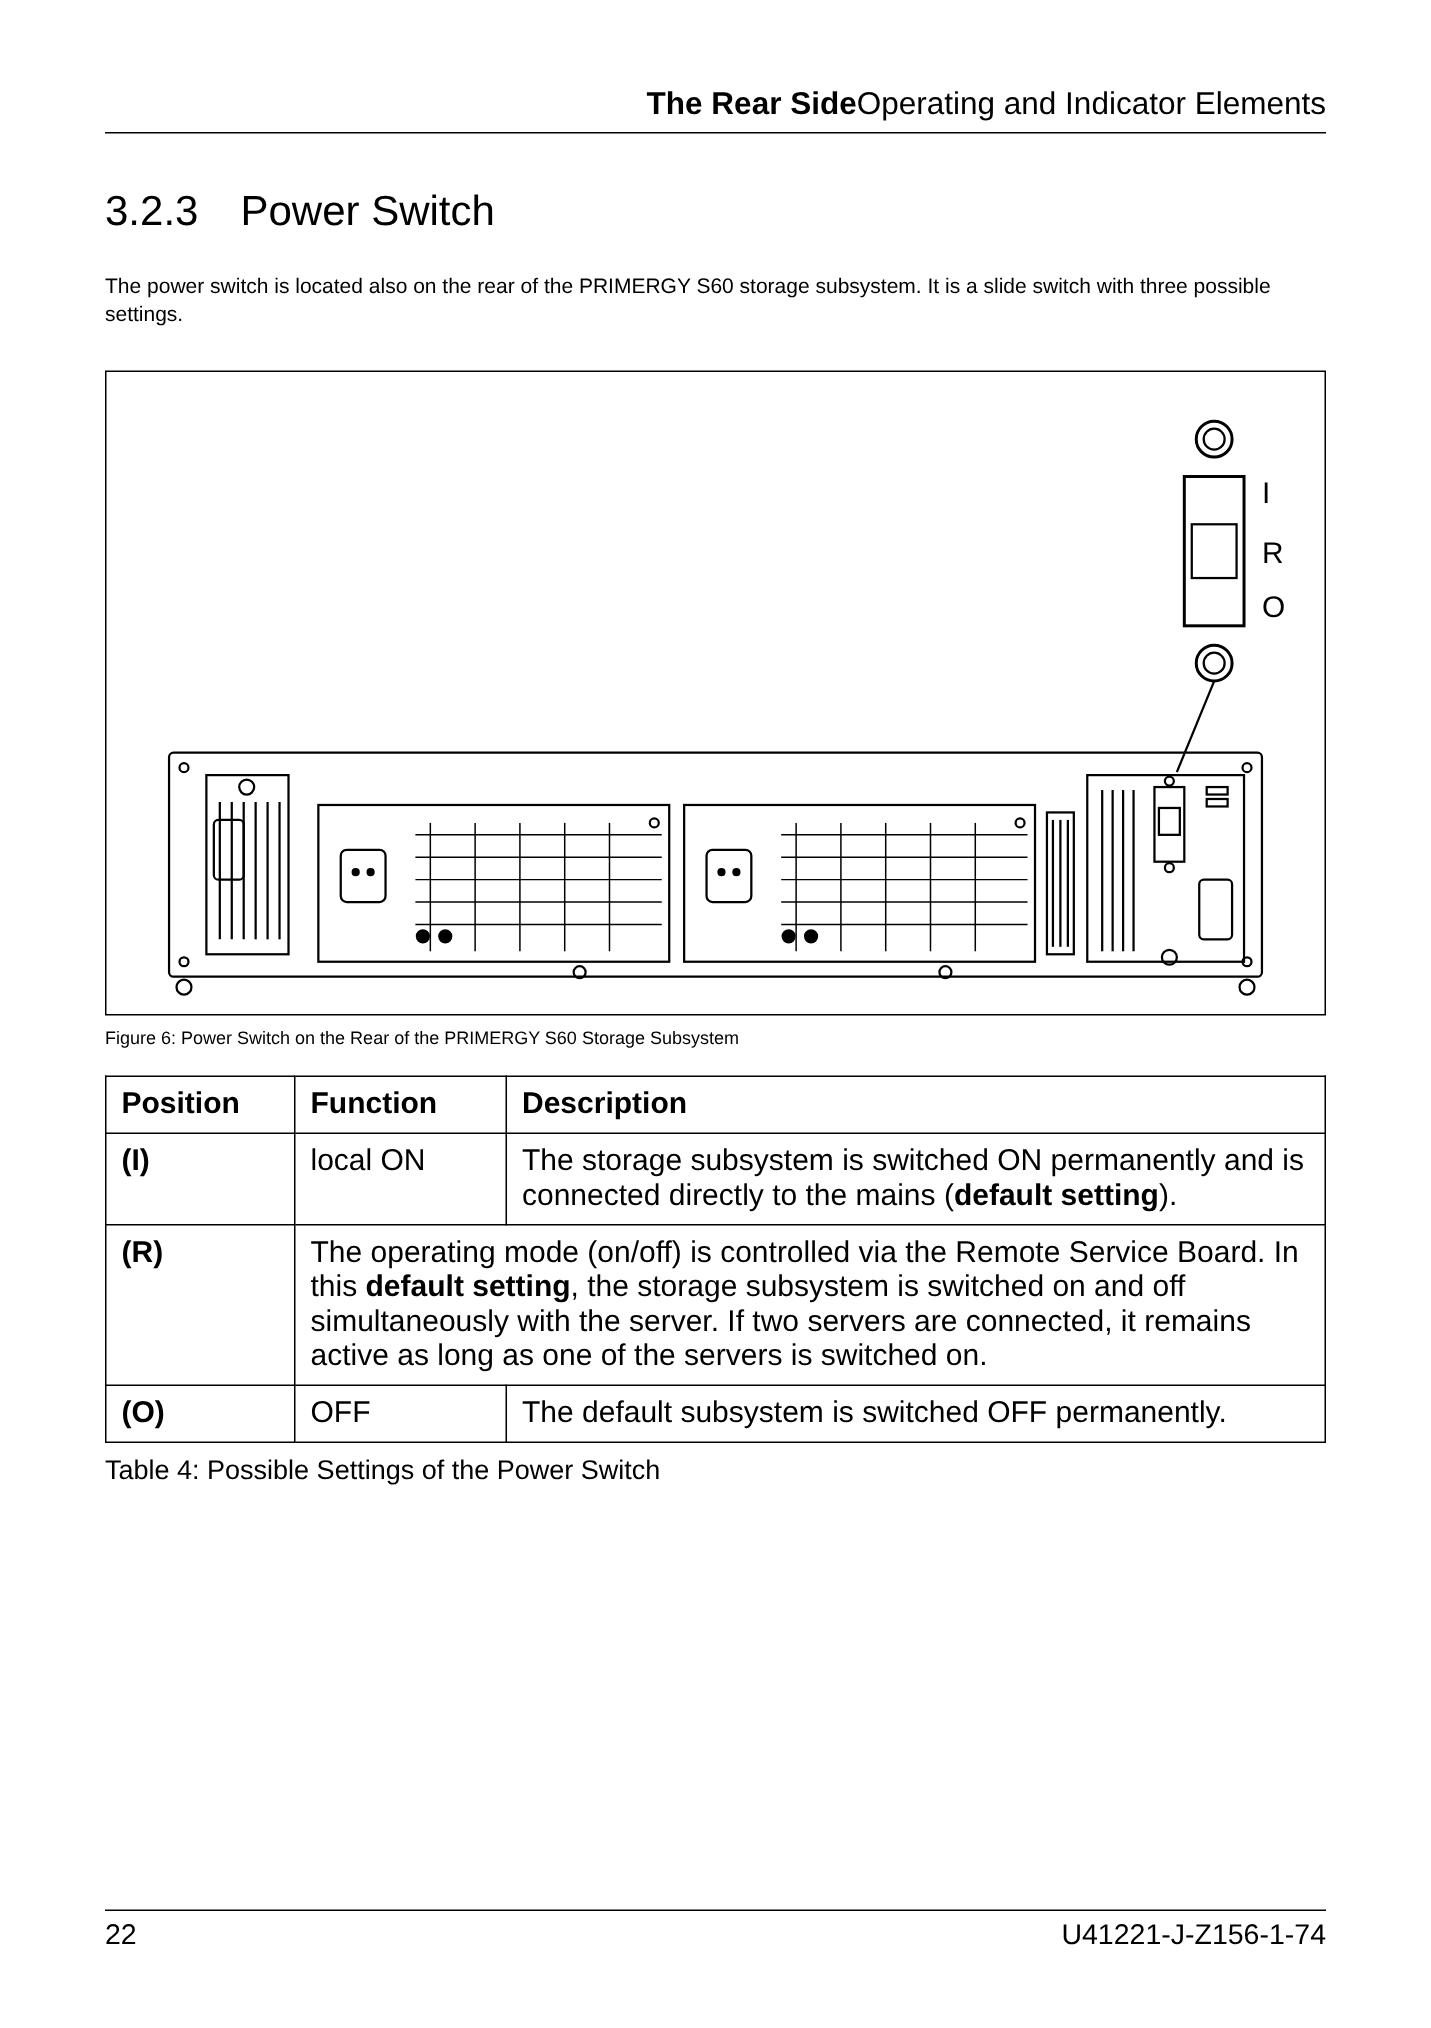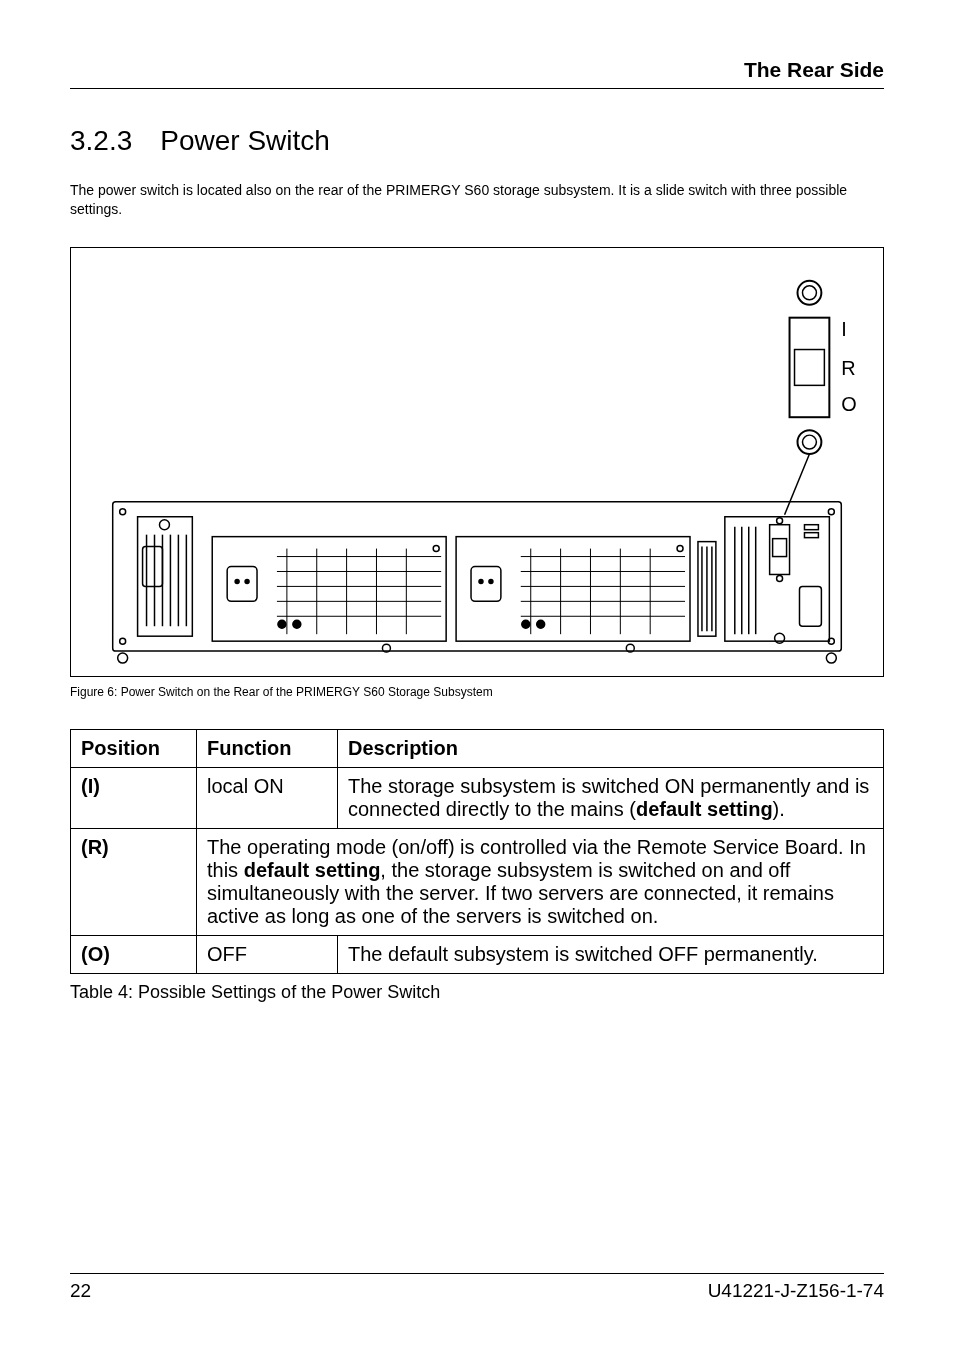--- a/index.html
+++ b/index.html
@@ -53,21 +53,20 @@
   }
   .figure-caption {
     font-size: 12px;
     margin-top: 8px;
     margin-bottom: 18px;
   }
   table.settings {
     border-collapse: collapse;
     width: 100%;
     font-size: 20px;
-    margin-top: 12px;
   }
   table.settings th, table.settings td {
     border: 1.5px solid #000;
     padding: 7px 10px;
     vertical-align: top;
     text-align: left;
   }
   table.settings th {
     font-weight: bold;
   }
@@ -95,20 +94,21 @@
     height: 100%;
   }
 </style>
 </head>
 <body>
 
 <div class="page">
 
   <div class="header-row">
     <div><span class="bold">The Rear Side</span></div>
+    <div>Operating and Indicator Elements</div>
   </div>
 
   <div class="section-title">
     <span class="section-num">3.2.3</span><span>Power Switch</span>
   </div>
 
   <div class="intro">The power switch is located also on the rear of the PRIMERGY S60 storage subsystem. It is a slide switch with three possible settings.</div>
 
   <div class="figure-box">
     <svg class="figure-svg" viewBox="0 0 812 430">

